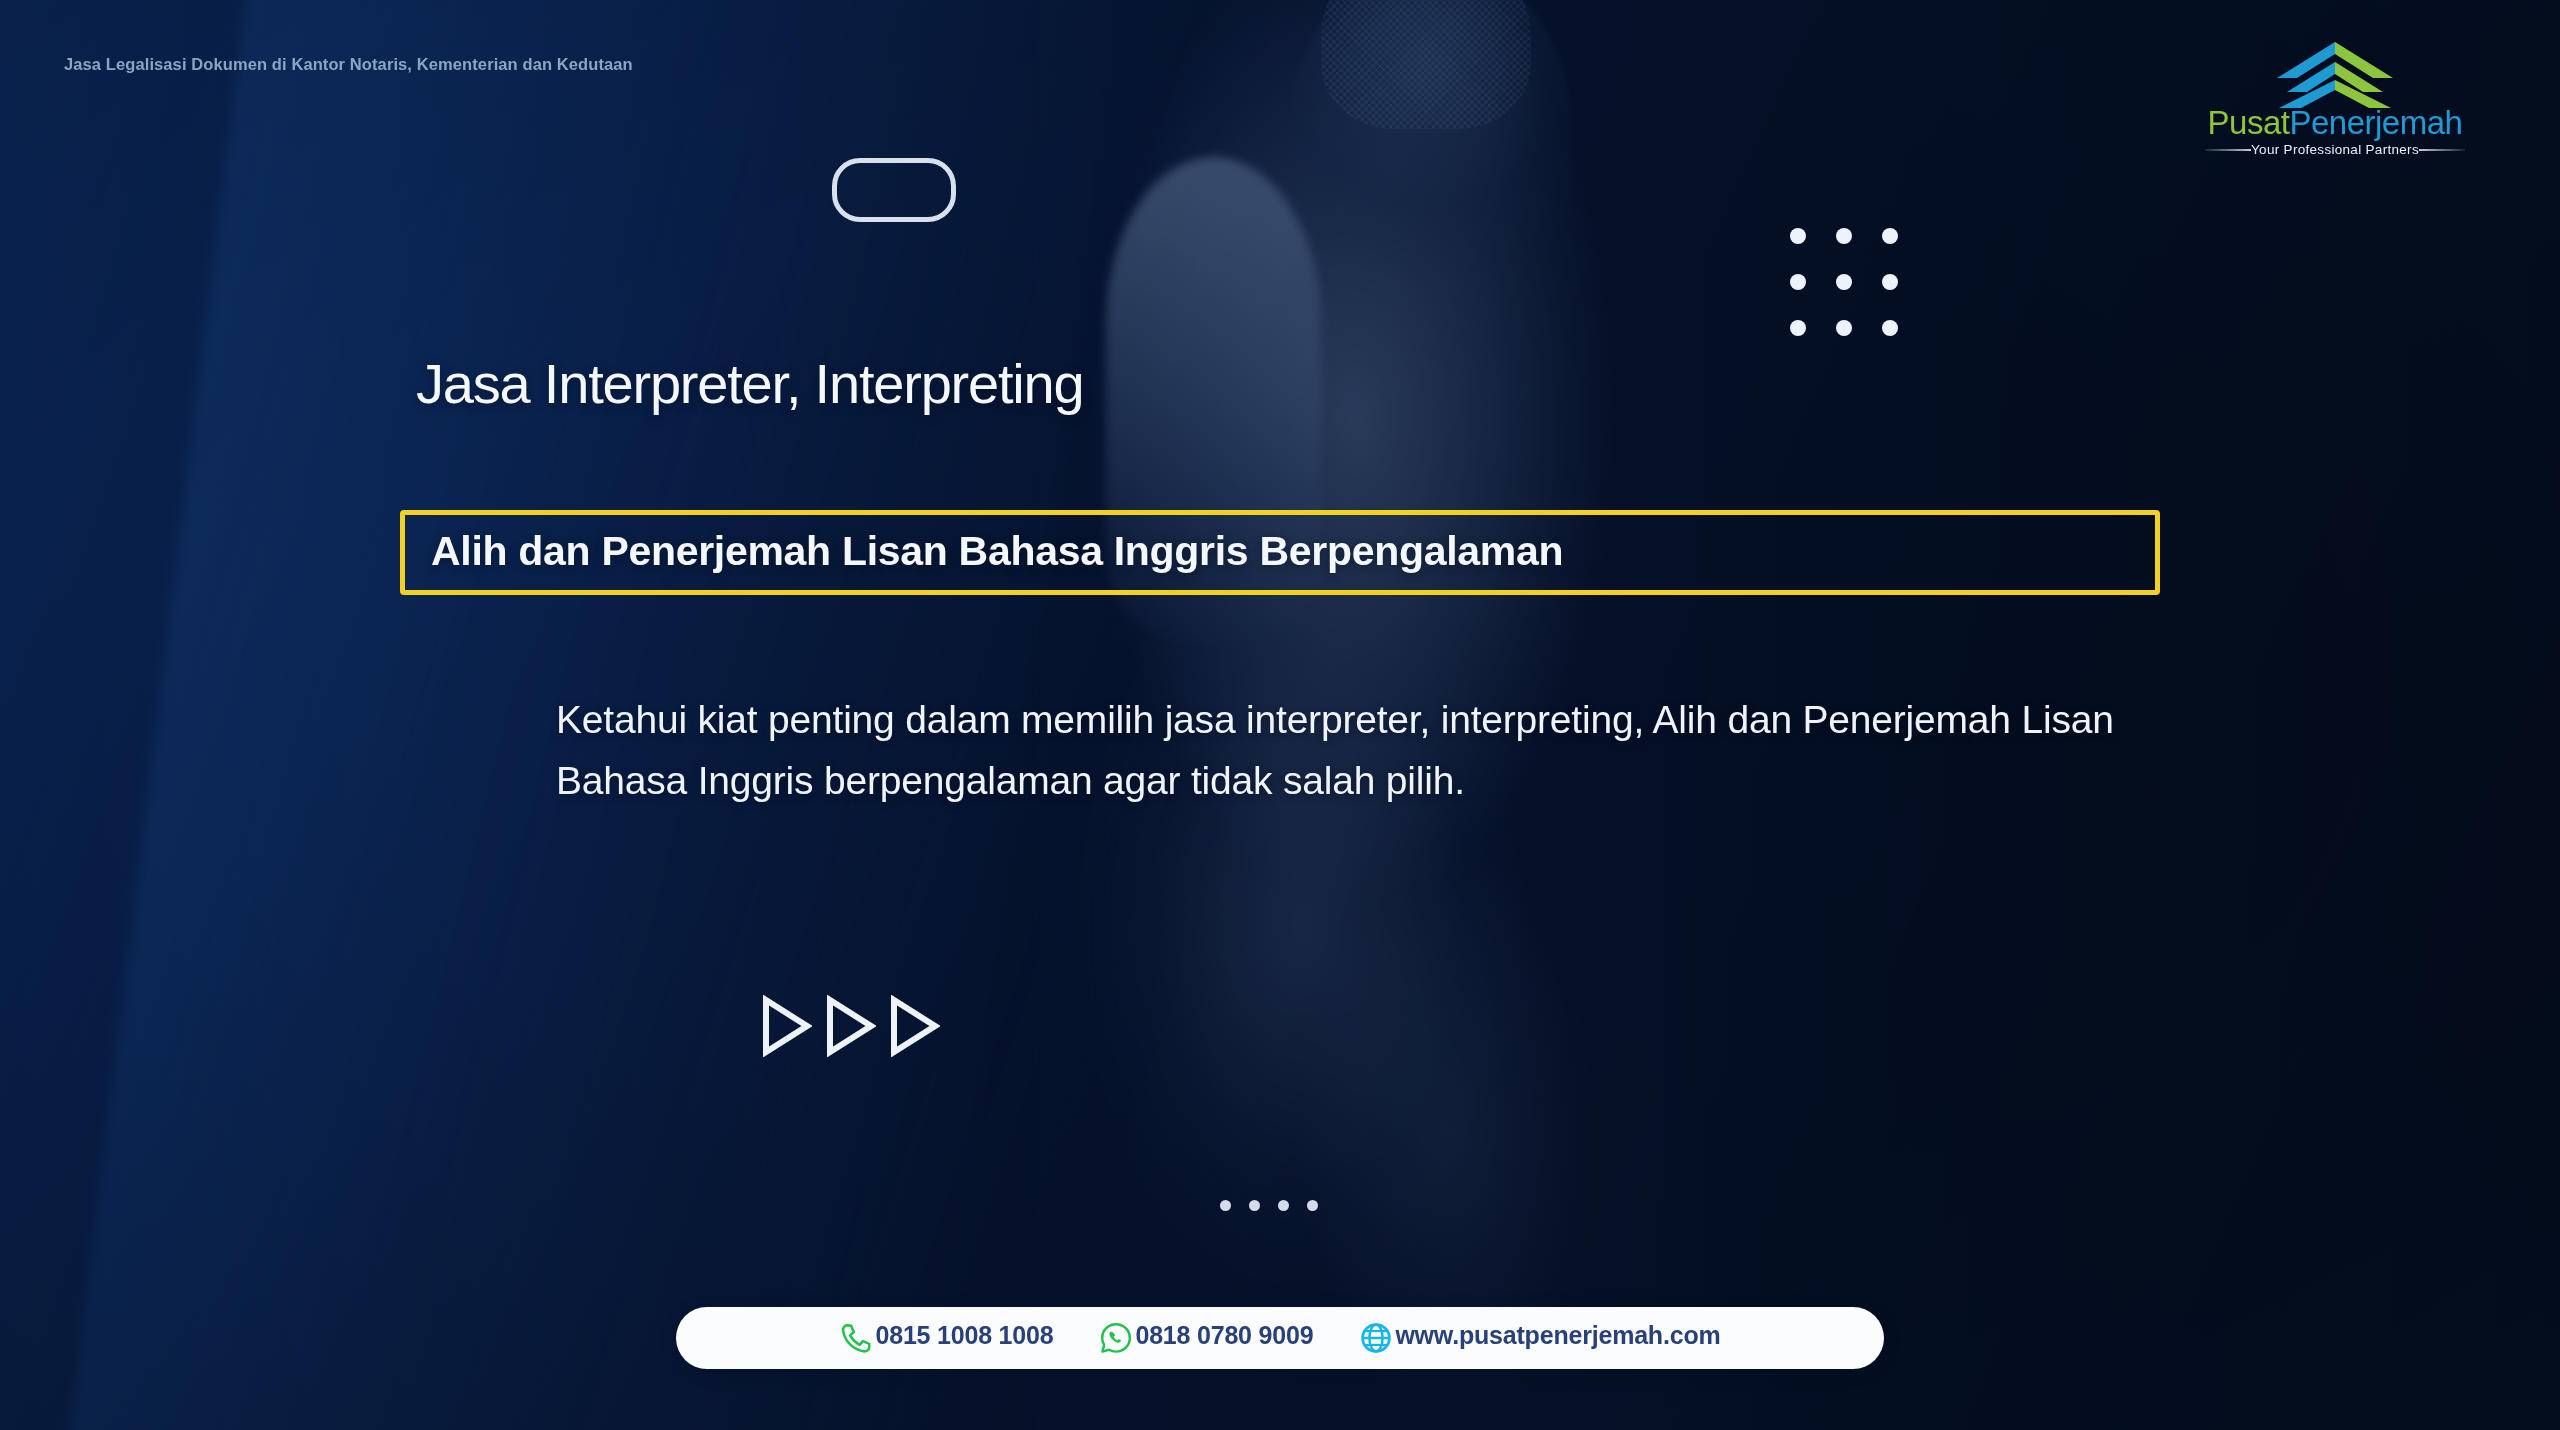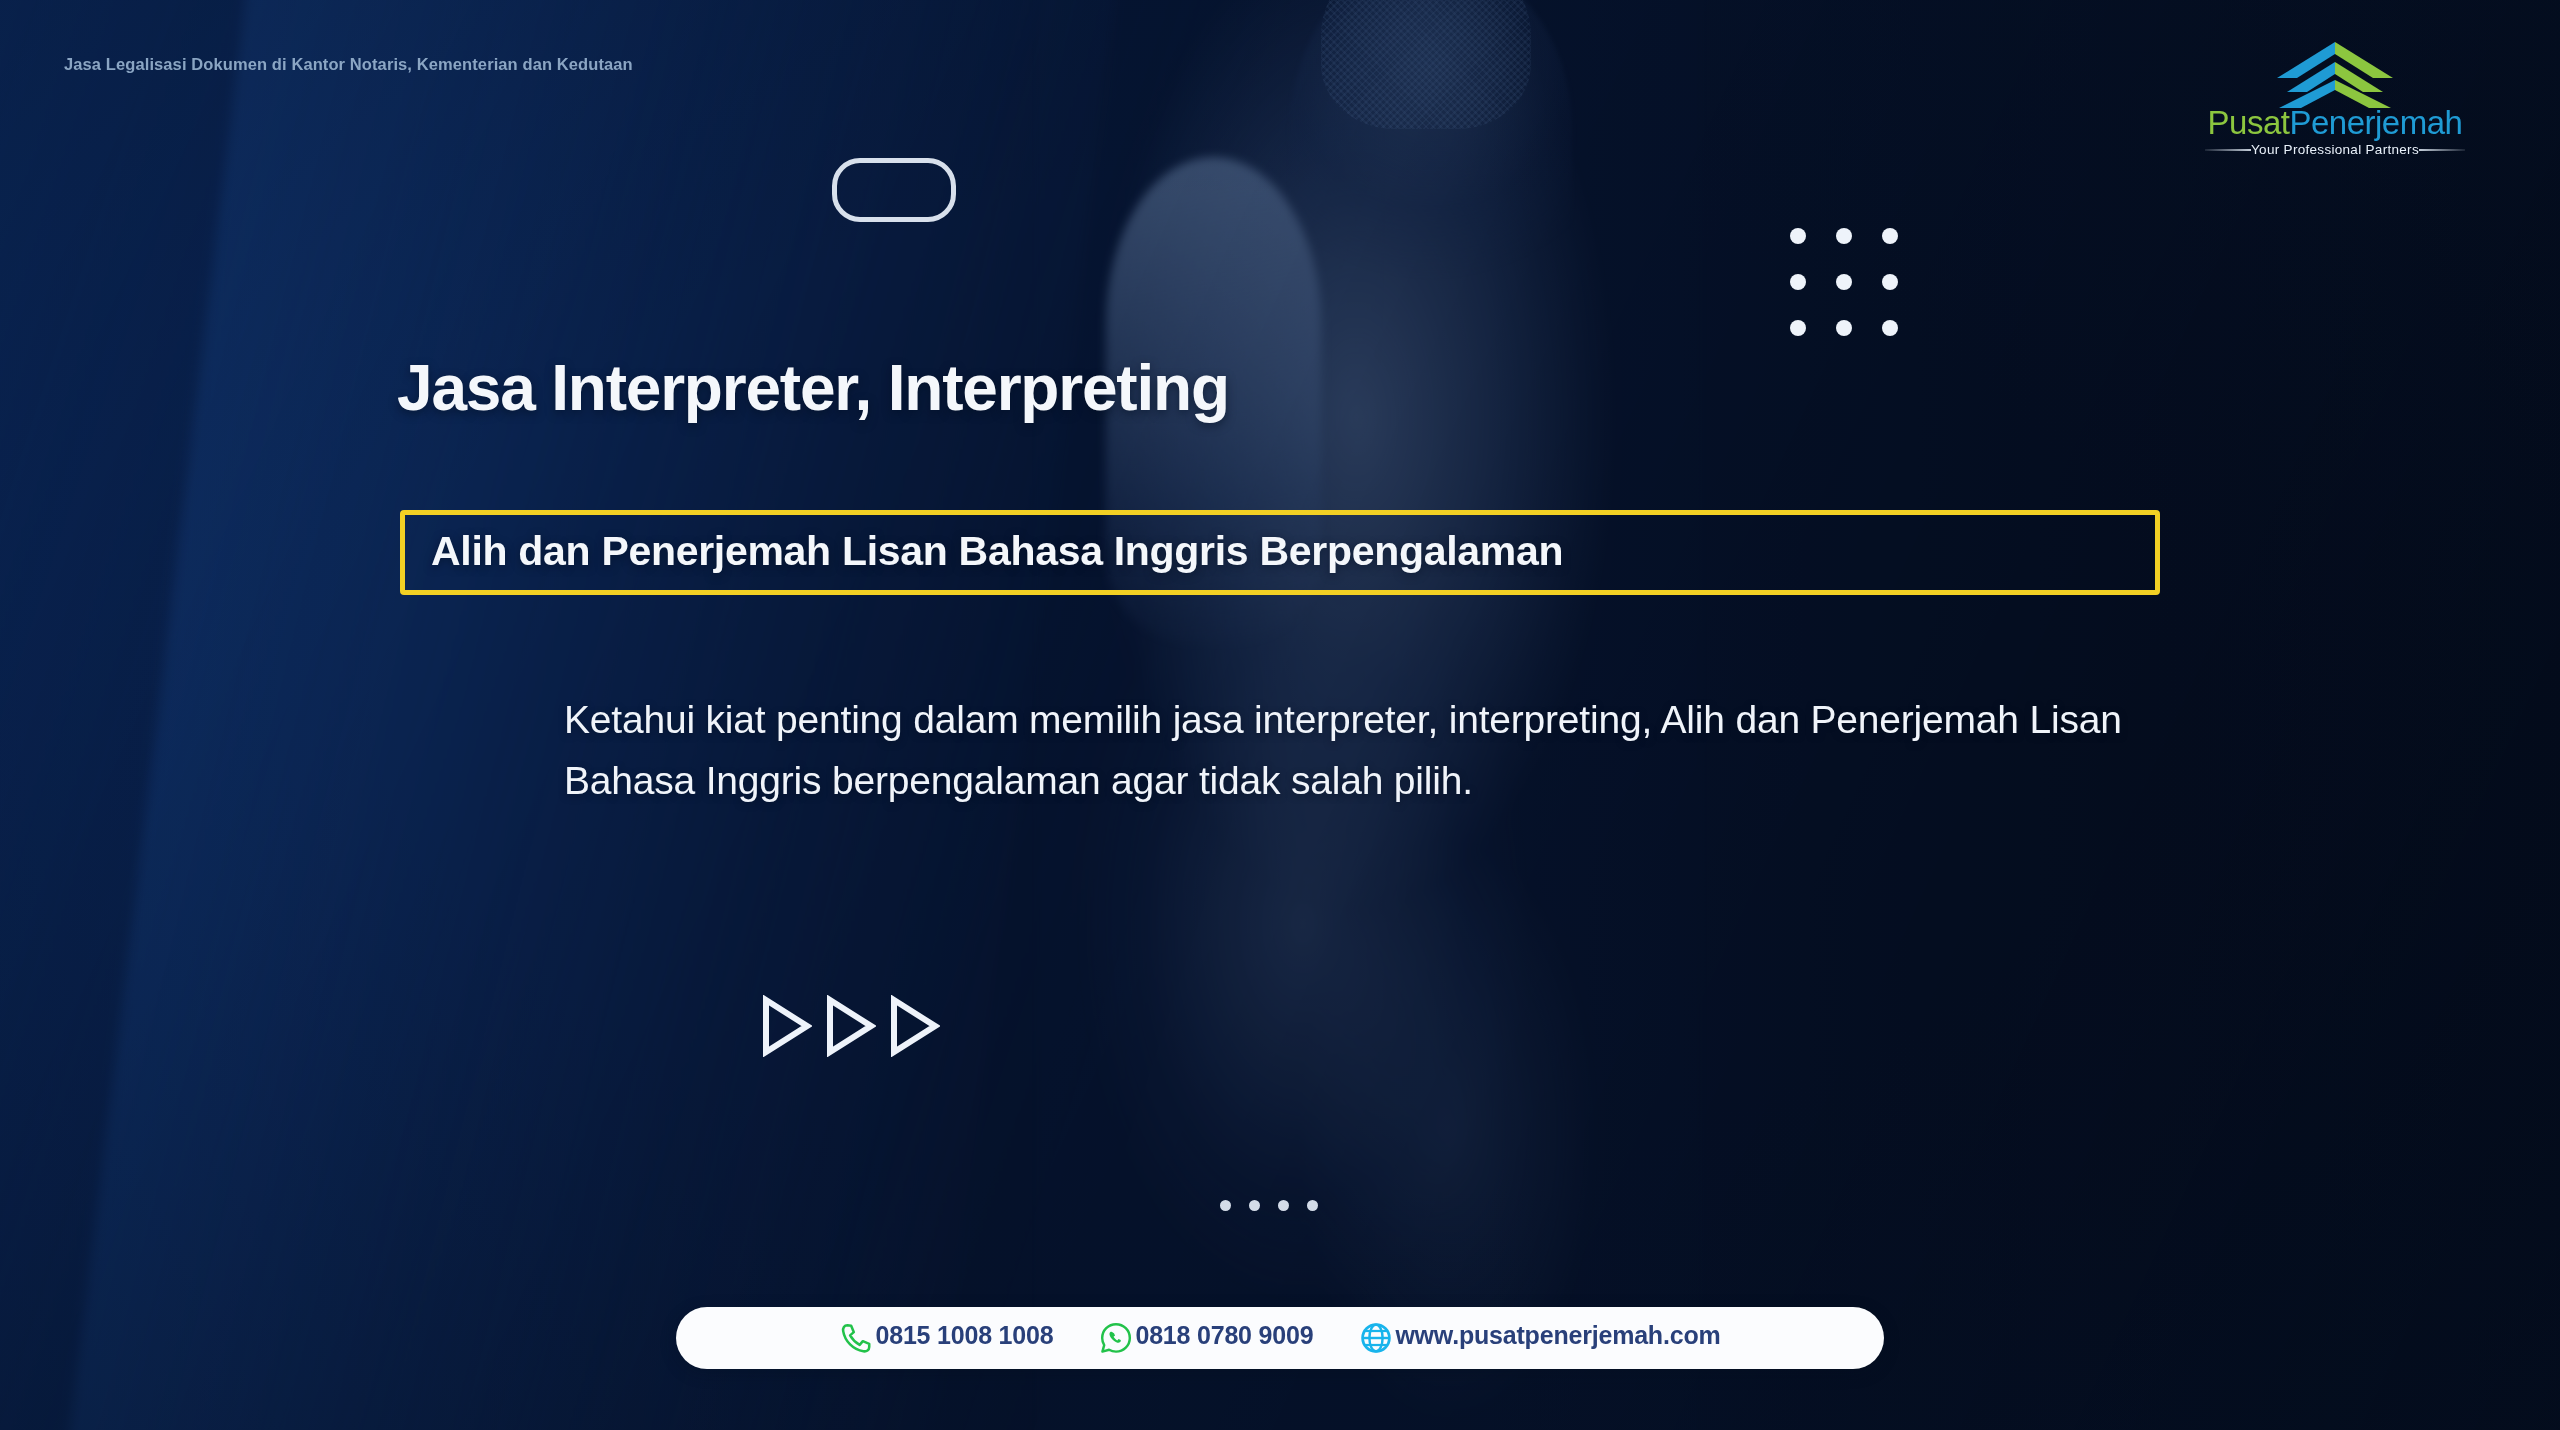--- a/index.html
+++ b/index.html
@@ -201,25 +201,25 @@
   .logo-tag span.txt {
     color: #e9f1fa;
     font-size: 13.5px;
     letter-spacing: 0.3px;
     white-space: nowrap;
   }
 
   
   .headline {
     position: absolute;
-    left: 397px; top: 355px;
+    left: 416px; top: 355px;
     width: 1760px;
     color: #f4f7fb;
-    font-size: 64px;
-    font-weight: bold;
+    font-size: 56px;
+    font-weight: normal;
     letter-spacing: -1.2px;
     line-height: 1.04;
     text-shadow: 0 3px 10px rgba(3,14,32,0.55);
   }
 
   .subtitle-box {
     position: absolute;
     left: 400px; top: 510px;
     width: 1760px;
     box-sizing: border-box;
@@ -239,21 +239,20 @@
 
   .bodytext {
     position: absolute;
     left: 556px; top: 690px;
     width: 1560px;
     color: #f0f4fa;
     font-size: 39px;
     line-height: 1.56;
     letter-spacing: -0.2px;
     text-shadow: 0 2px 7px rgba(3,14,32,0.5);
-    margin-left: 8px;
   }
 
   
   .contactbar {
     position: absolute;
     left: 676px; top: 1307px;
     width: 1208px; height: 62px;
     background: #fbfcfe;
     border-radius: 31px;
     display: flex;

